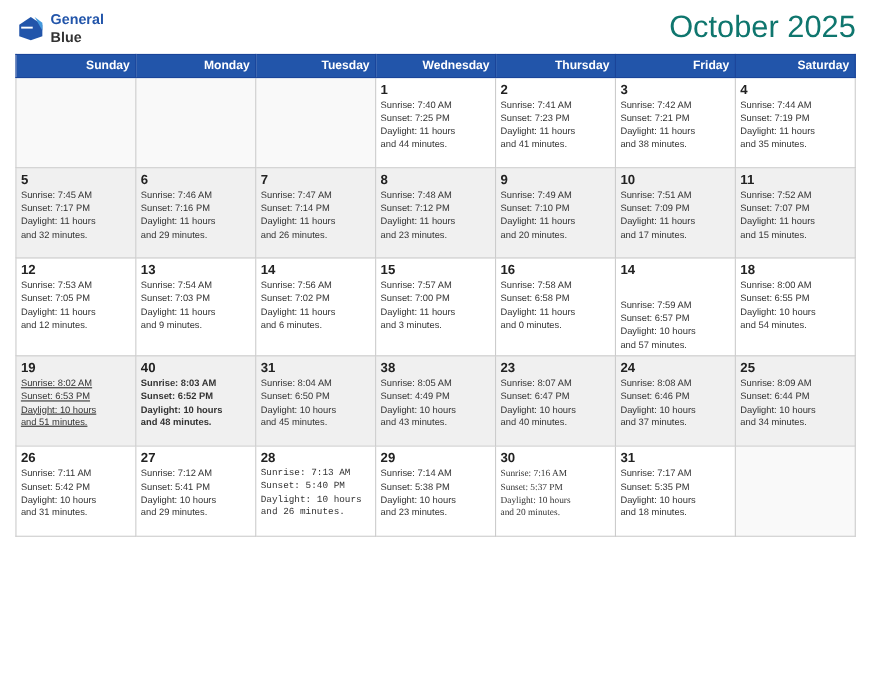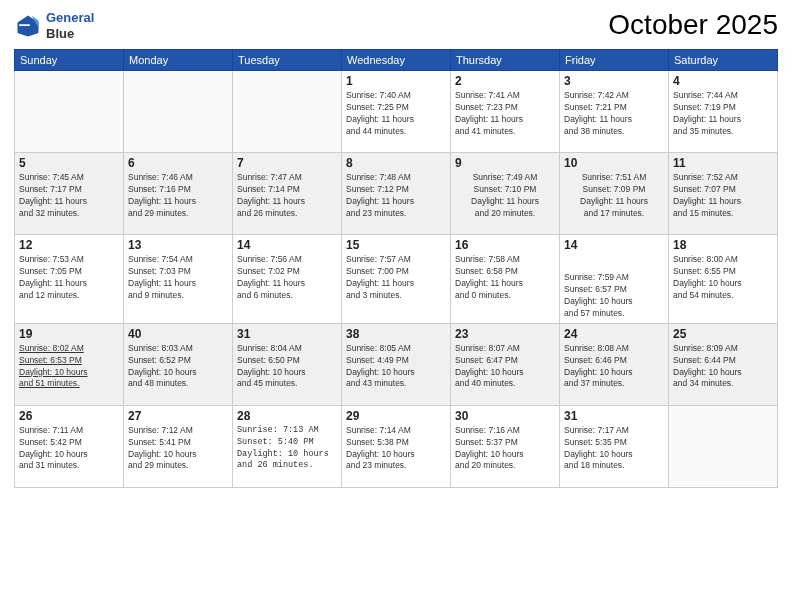--- a/index.html
+++ b/index.html
@@ -37,39 +37,39 @@
     .logo-icon {
       width: 28px;
       height: 28px;
     }
     .title-block {
       text-align: right;
     }
     .month-title {
       font-size: 28px;
       font-weight: 300;
-      color: #000000;
+      color: #0f766e;
       line-height: 1.1;
     }
     .location-title {
       font-size: 14px;
       color: #555;
       margin-top: 2px;
     }
     .calendar {
       width: 100%;
       border-collapse: collapse;
       border: 1px solid #ccc;
     }
     .calendar th {
       background: #2255aa;
       color: #fff;
       font-size: 11px;
-      font-weight: normal;
-      text-align: left;
+      font-weight: bold;
+      text-align: right;
       padding: 4px 5px;
       border: 1px solid #1a4499;
     }
     .calendar td {
       width: calc(100% / 7);
       vertical-align: top;
       border: 1px solid #ccc;
       padding: 3px 4px;
       height: 82px;
       background: #fff;
@@ -183,28 +183,28 @@
           </td>
           <td>
             <div class="day-number">8</div>
             <div class="day-info" style="white-space: pre-line;">Sunrise: 7:48 AM
 Sunset: 7:12 PM
 Daylight: 11 hours
 and 23 minutes.</div>
           </td>
           <td>
             <div class="day-number">9</div>
-            <div class="day-info" style="white-space: pre-line; text-align: center;">Sunrise: 7:49 AM
+            <div class="day-info" style="white-space: pre-line;">Sunrise: 7:49 AM
 Sunset: 7:10 PM
 Daylight: 11 hours
 and 20 minutes.</div>
           </td>
           <td>
             <div class="day-number">10</div>
-            <div class="day-info" style="white-space: pre-line; text-align: center;">Sunrise: 7:51 AM
+            <div class="day-info" style="white-space: pre-line;">Sunrise: 7:51 AM
 Sunset: 7:09 PM
 Daylight: 11 hours
 and 17 minutes.</div>
           </td>
           <td>
             <div class="day-number">11</div>
             <div class="day-info" style="white-space: pre-line;">Sunrise: 7:52 AM
 Sunset: 7:07 PM
 Daylight: 11 hours
 and 15 minutes.</div>
@@ -264,21 +264,21 @@
         <tr class="row-shade">
           <td>
             <div class="day-number">19</div>
             <div class="day-info" style="white-space: pre-line; text-decoration: underline;">Sunrise: 8:02 AM
 Sunset: 6:53 PM
 Daylight: 10 hours
 and 51 minutes.</div>
           </td>
           <td>
             <div class="day-number">40</div>
-            <div class="day-info" style="white-space: pre-line;">Sunrise: 8:03 AM
+            <div class="day-info" style="white-space: pre-line; font-weight: bold;">Sunrise: 8:03 AM
 Sunset: 6:52 PM
 Daylight: 10 hours
 and 48 minutes.</div>
           </td>
           <td>
             <div class="day-number">31</div>
             <div class="day-info" style="white-space: pre-line;">Sunrise: 8:04 AM
 Sunset: 6:50 PM
 Daylight: 10 hours
 and 45 minutes.</div>
@@ -336,21 +336,21 @@
           </td>
           <td>
             <div class="day-number">29</div>
             <div class="day-info" style="white-space: pre-line;">Sunrise: 7:14 AM
 Sunset: 5:38 PM
 Daylight: 10 hours
 and 23 minutes.</div>
           </td>
           <td>
             <div class="day-number">30</div>
-            <div class="day-info" style="white-space: pre-line;">Sunrise: 7:16 AM
+            <div class="day-info" style="white-space: pre-line; font-family: Liberation Serif, serif;">Sunrise: 7:16 AM
 Sunset: 5:37 PM
 Daylight: 10 hours
 and 20 minutes.</div>
           </td>
           <td>
             <div class="day-number">31</div>
             <div class="day-info" style="white-space: pre-line;">Sunrise: 7:17 AM
 Sunset: 5:35 PM
 Daylight: 10 hours
 and 18 minutes.</div>

